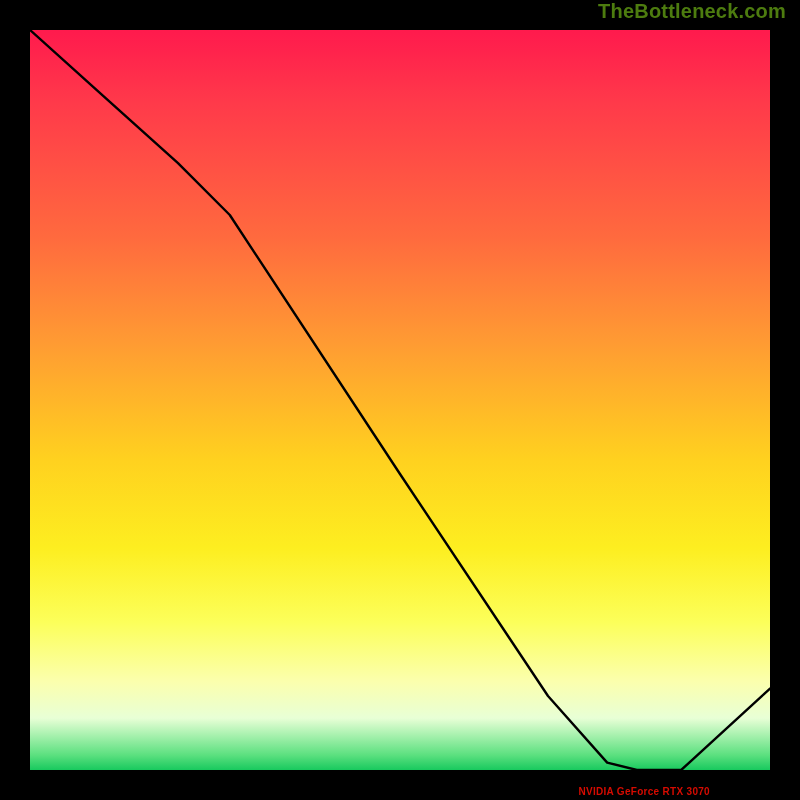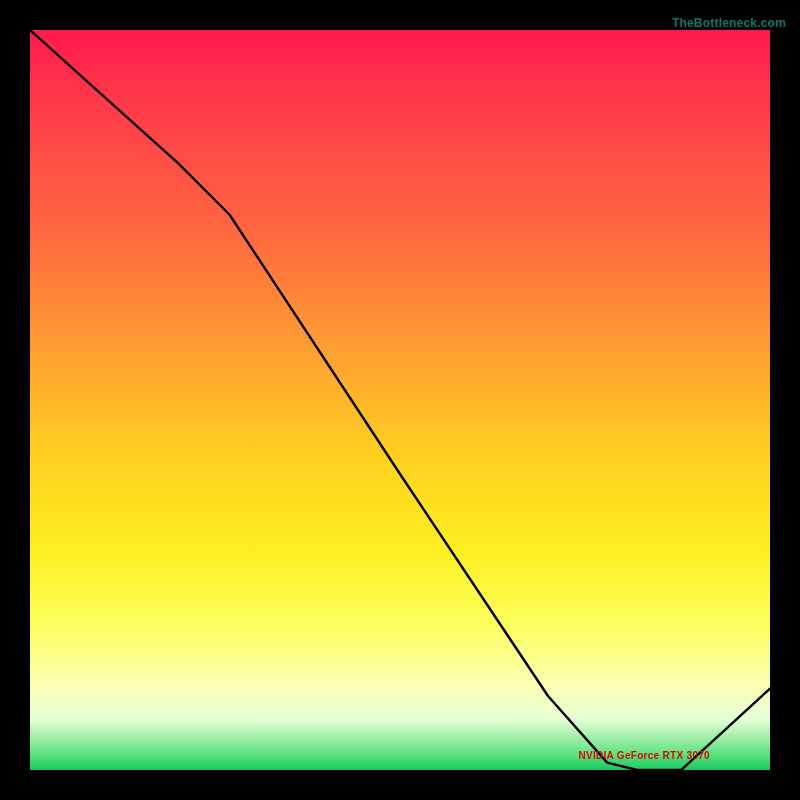--- a/index.html
+++ b/index.html
@@ -12,24 +12,24 @@
     font-family: Arial, Helvetica, sans-serif;
   }
   .stage {
     position: relative;
     width: 800px;
     height: 800px;
     background: #000;
   }
   .watermark {
     position: absolute;
-    top: 16px;
+    top: 0;
     right: 14px;
-    color: #0f766e;
-    font-size: 12px;
+    color: #4d7c0f;
+    font-size: 20px;
     font-weight: 600;
     letter-spacing: 0.2px;
     z-index: 10;
   }
   .plot {
     position: absolute;
     left: 30px;
     top: 30px;
     width: 740px;
     height: 740px;
@@ -57,20 +57,21 @@
   }
   .label-red {
     position: absolute;
     color: #d60b00;
     font-size: 10px;
     font-weight: 700;
     letter-spacing: 0.3px;
     z-index: 5;
     white-space: nowrap;
     transform: translate(-50%, -50%);
+    margin-top: 36px;
   }
 </style>
 </head>
 <body>
 
 <div class="stage">
 
   <div class="watermark">TheBottleneck.com</div>
 
   <div class="plot">

